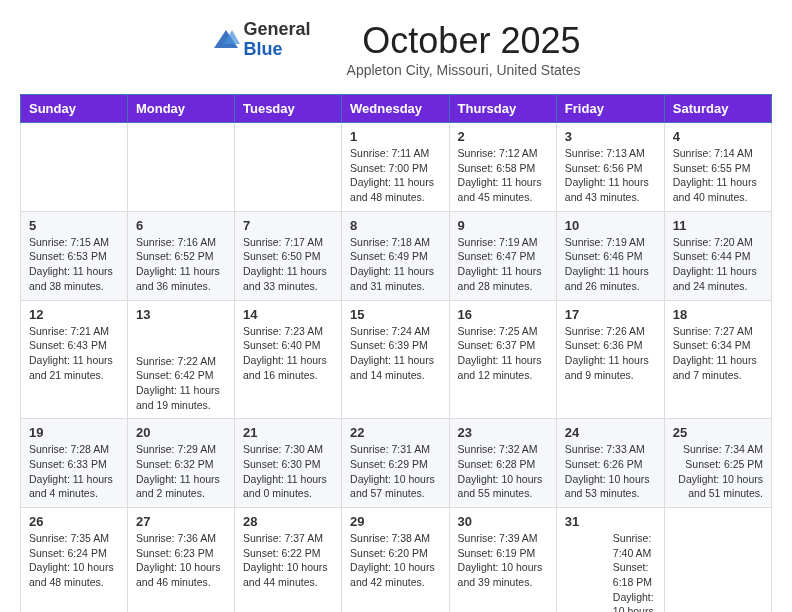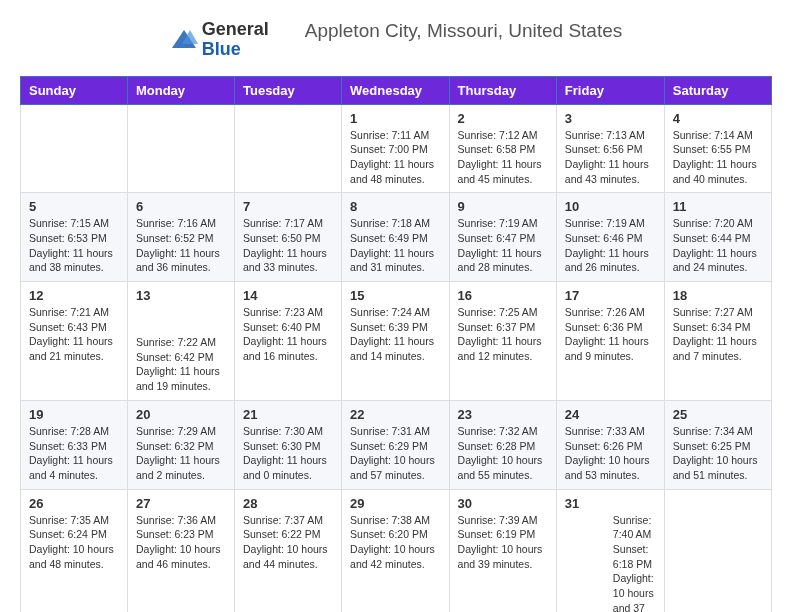--- a/index.html
+++ b/index.html
@@ -42,21 +42,21 @@
     }
     .title-block {
       text-align: right;
     }
     .month-title {
       font-size: 36px;
       color: #222;
       font-weight: normal;
     }
     .location-title {
-      font-size: 19px;
+      font-size: 14px;
       color: #555;
       margin-left: 36px;
     }
     .calendar {
       width: 100%;
       border-collapse: collapse;
       border: 1px solid #ccc;
     }
     .calendar th {
       background-color: #6d28d9;
@@ -103,20 +103,21 @@
       <rect x="0" y="0" width="28" height="28" fill="white"></rect>
       <polygon points="14,4 26,22 2,22" fill="#1a5eb8" opacity="0.85"></polygon>
       <polygon points="20,4 28,18 12,18" fill="#4a90d9" opacity="0.7"></polygon>
     </svg>
     <div class="logo-text">
       <span class="logo-general">General</span>
       <span class="logo-blue">Blue</span>
     </div>
   </div>
   <div class="title-block">
+    <div class="month-title">October 2025</div>
     <div class="location-title">Appleton City, Missouri, United States</div>
   </div>
 </div>
 
 <table class="calendar">
   <thead>
     <tr>
     <th>Sunday</th>
         <th>Monday</th>
         <th>Tuesday</th>
@@ -276,21 +277,21 @@
 Daylight: 10 hours and 55 minutes.</div>
         </td>
         <td>
           <span class="day-number">24</span>
           <div class="day-info" style="white-space: pre-line;">Sunrise: 7:33 AM
 Sunset: 6:26 PM
 Daylight: 10 hours and 53 minutes.</div>
         </td>
         <td>
           <span class="day-number">25</span>
-          <div class="day-info" style="white-space: pre-line;">Sunrise: 7:34 AM
+          <div class="day-info" style="white-space: pre-line; text-align: right;">Sunrise: 7:34 AM
 Sunset: 6:25 PM
 Daylight: 10 hours and 51 minutes.</div>
         </td>
       </tr>
       <tr>
         <td>
           <span class="day-number">26</span>
           <div class="day-info" style="white-space: pre-line;">Sunrise: 7:35 AM
 Sunset: 6:24 PM
 Daylight: 10 hours and 48 minutes.</div>

